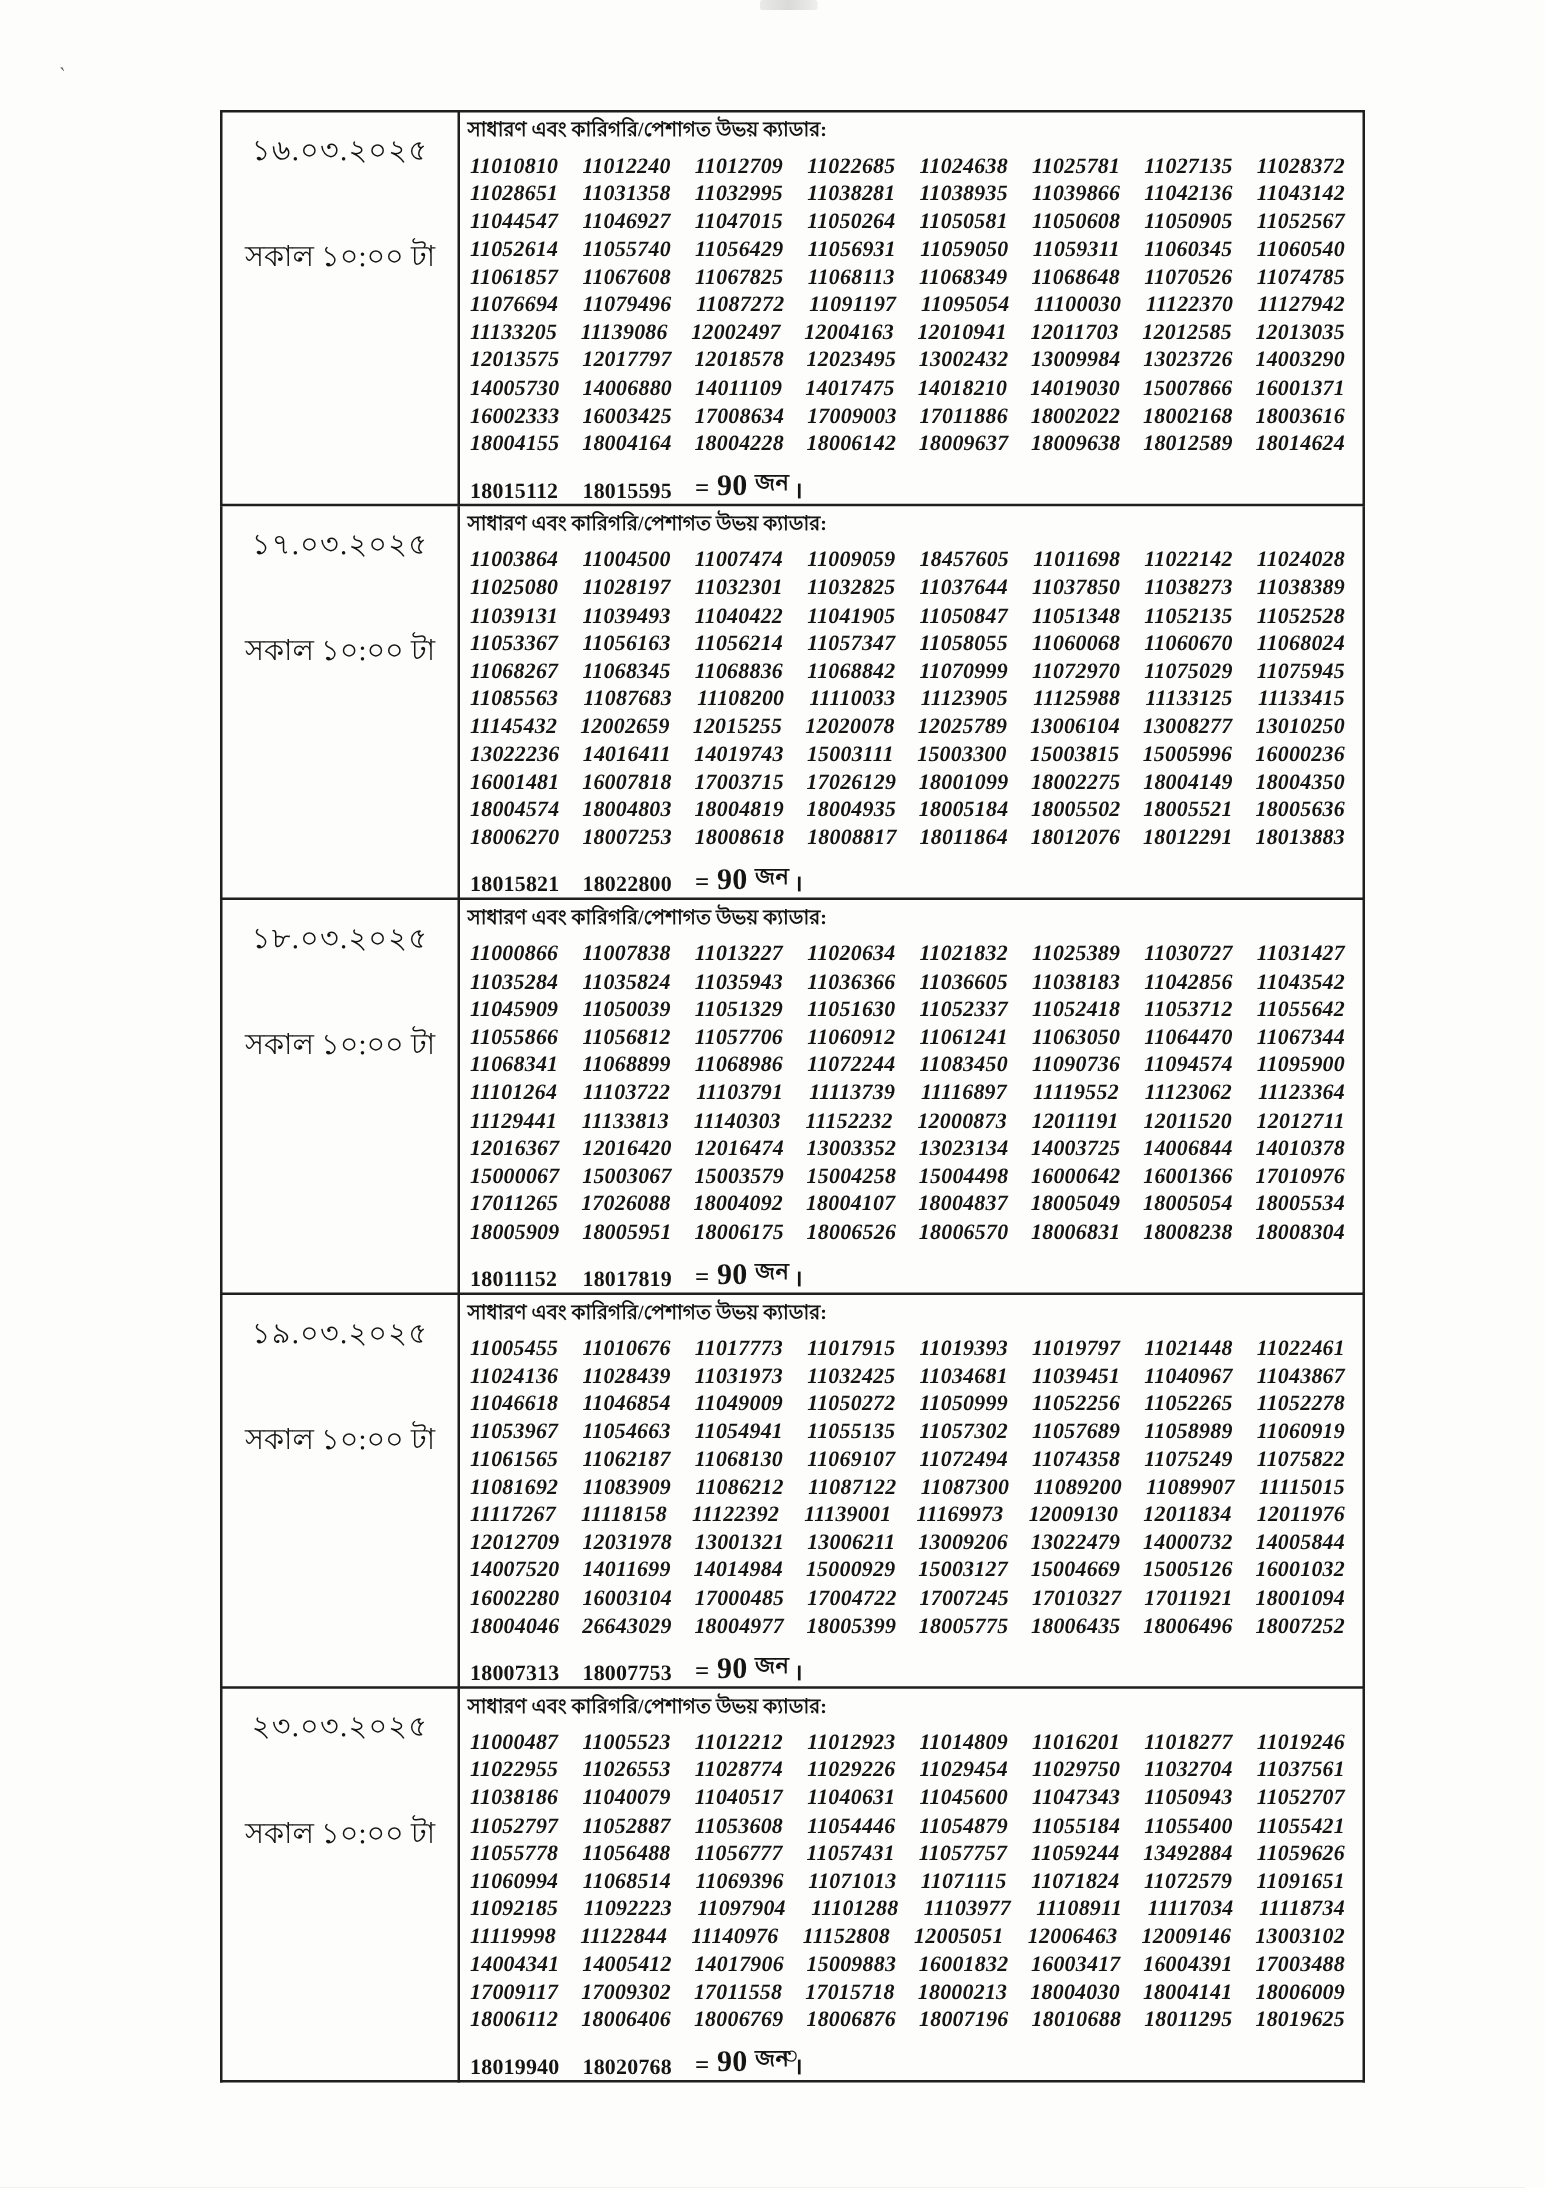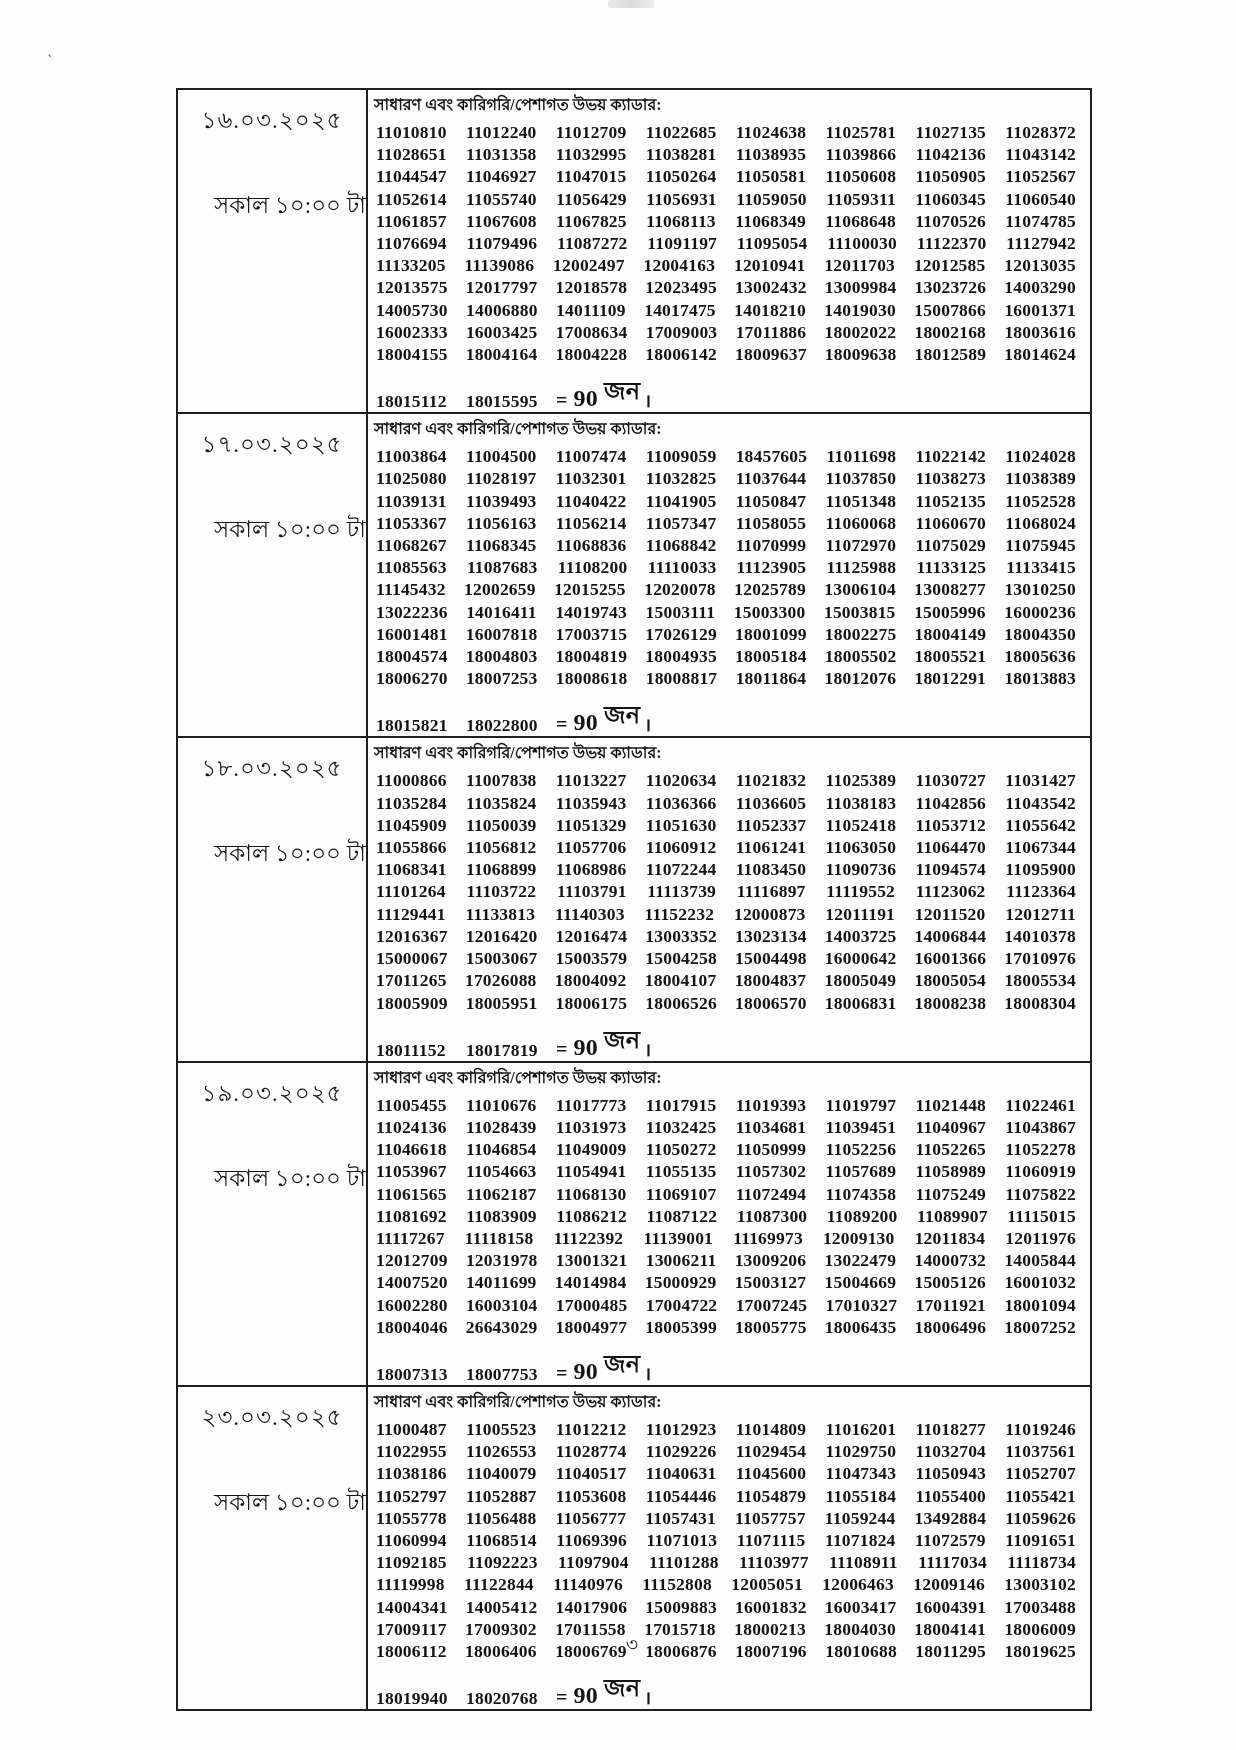--- a/index.html
+++ b/index.html
@@ -28,21 +28,20 @@
   td.date-cell{width:188px;text-align:center;}
   td.content-cell{width:722px;}
   .session-date{
     margin-top:12px;
     font-size:23px;
     letter-spacing:1px;
   }
   .session-time{
     margin-top:46px;
     font-size:23px;
-    text-align:right;
   }
   .cadre-header{
     font-weight:bold;
     font-size:16px;
     line-height:26px;
     padding:2px 0 0 6px;
     white-space:nowrap;
     overflow:hidden;
   }
   .roll-grid{
@@ -50,33 +49,34 @@
     margin:3px 0 0 8px;
   }
   .num-row{
     display:flex;
     justify-content:space-between;
     font-weight:bold;
     font-size:17.5px;
     line-height:22.2px;
     letter-spacing:.2px;
     white-space:nowrap;
+    font-style:italic;
   }
   .final-row{
     margin:7px 0 0 8px;
     display:flex;
     align-items:flex-end;
     font-weight:bold;
     font-size:17.5px;
     letter-spacing:.2px;
   }
   .final-row .roll{display:inline-block;width:90px;}
   .equals-sign{font-size:20px;margin-right:6px;}
   .count-value{font-size:24px;margin-right:6px;}
-  .count-unit{font-size:24px;margin-right:4px;}
+  .count-unit{font-size:18px;margin-right:4px;}
   .danda{font-size:18px;}
   .page-number{
     position:absolute;
     left:176px;top:1630px;width:912px;
     text-align:center;
     font-size:19px;
     font-weight:normal;
   }
 </style>
 </head>

